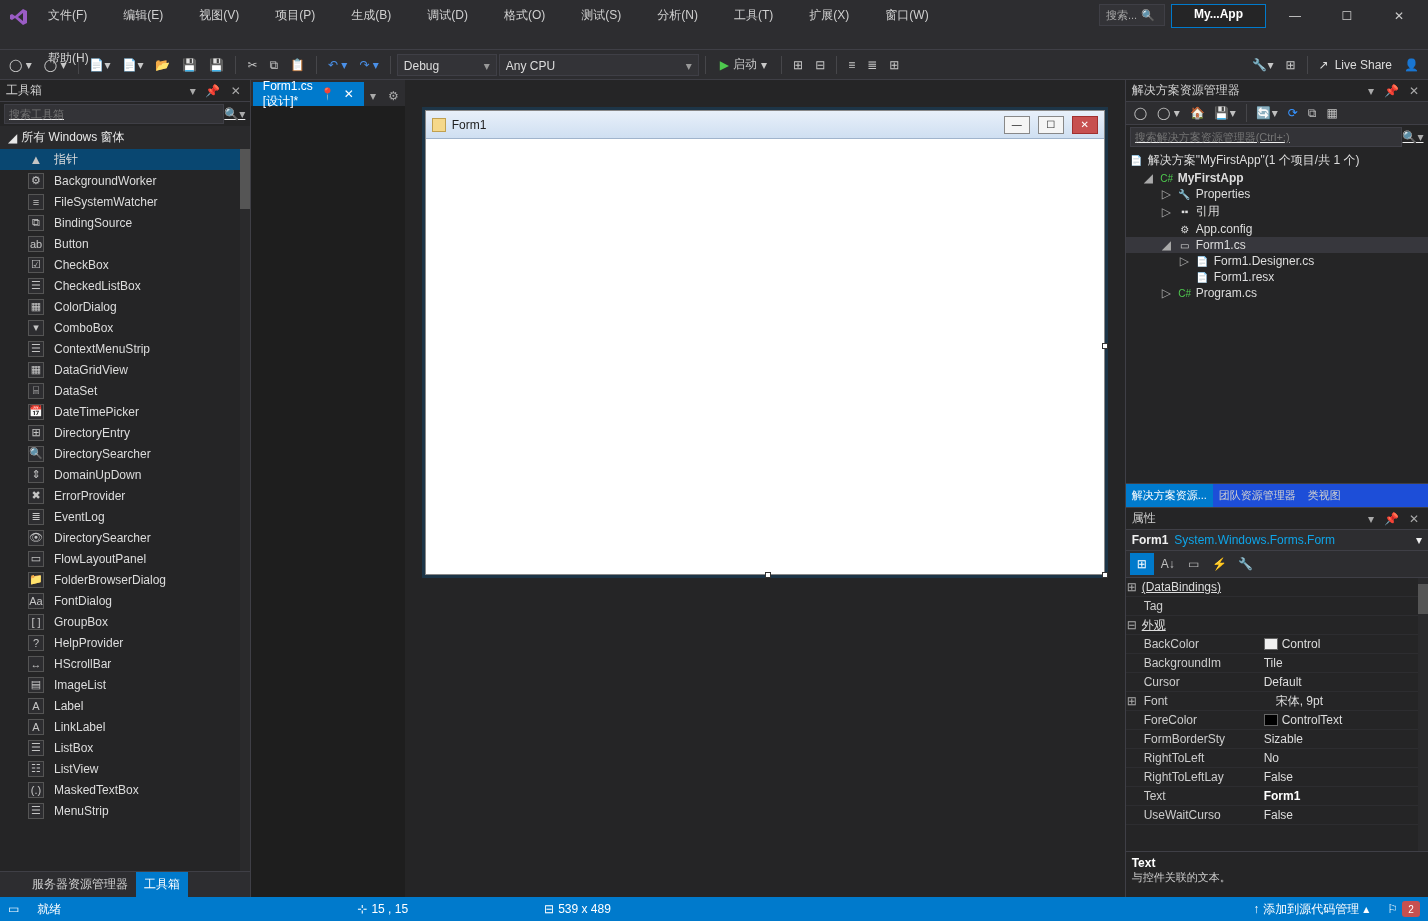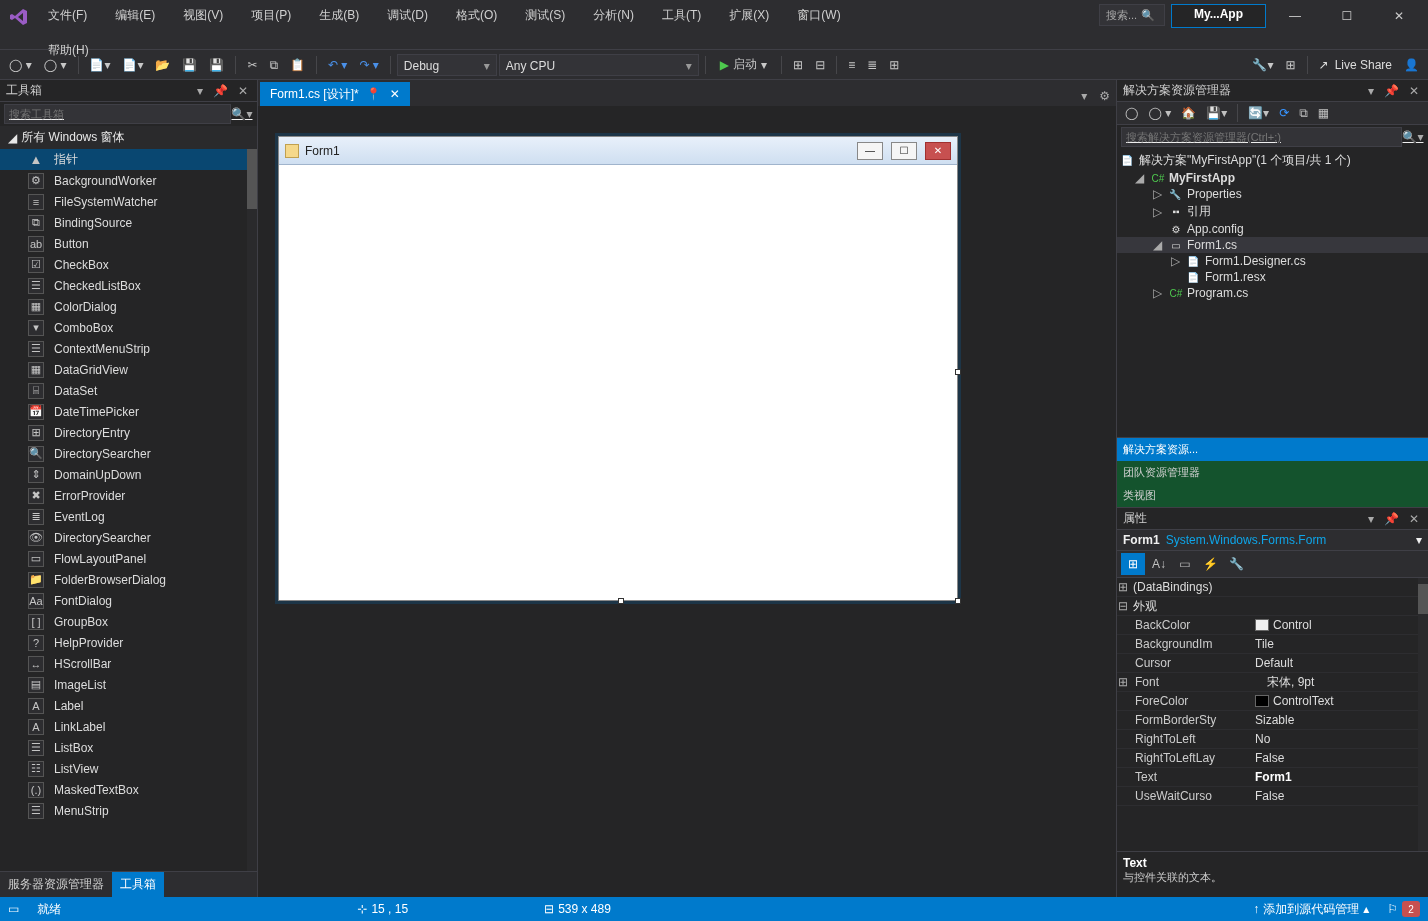--- a/index.html
+++ b/index.html
@@ -1,21 +1,21 @@
 <!DOCTYPE html>
 <html><head>
 <meta charset="utf-8">
 <style>
 * { margin: 0; padding: 0; box-sizing: border-box; font-family: "Microsoft YaHei", "Segoe UI", sans-serif; }
 body { background: #1e1e1e; color: #f0f0f0; font-size: 12px; width: 1428px; height: 921px; overflow: hidden; display: flex; flex-direction: column; }
 
 
 .titlebar { height: 50px; background: #2d2d30; border-bottom: 1px solid #3f3f46; display: flex; align-items: flex-start; padding: 4px 6px 0 6px; position: relative; }
 .vs-logo { width: 26px; height: 26px; margin-right: 8px; display: flex; align-items: center; justify-content: center; }
-.menu-wrap { display: flex; flex-wrap: wrap; align-items: flex-start; gap: 12px; flex: 1; }
+.menu-wrap { display: flex; flex-wrap: wrap; align-items: flex-start; gap: 20px; flex: 1; }
 .menu-item { padding: 3px 8px; color: #d0d0d0; cursor: pointer; }
 .title-right { display: flex; gap: 6px; position: absolute; right: 6px; top: 4px; }
 .search-box { background: #333337; border: 1px solid #3f3f46; padding: 2px 6px; width: 66px; height: 22px; display: flex; align-items: center; gap: 4px; font-size: 11px; color: #aaa; }
 .app-name-chip { background: #252526; border: 1px solid #007ACC; padding: 2px 22px; font-weight: bold; color: #fff; }
 .win-btn { width: 46px; height: 24px; display: flex; align-items: center; justify-content: center; color: #ccc; cursor: pointer; }
 
 
 .toolbar { height: 30px; background: #2d2d30; border-bottom: 1px solid #3f3f46; display: flex; align-items: center; padding: 0 4px; gap: 2px; }
 .tbtn { padding: 3px 5px; color: #c8c8c8; cursor: pointer; display: inline-flex; align-items: center; gap: 2px; font-size: 12px; }
 .tsep { width: 1px; height: 18px; background: #46464a; margin: 0 4px; }
@@ -40,26 +40,26 @@
 .toolbox { width: 258px; background: #252526; border-right: 1px solid #3f3f46; display: flex; flex-direction: column; }
 .toolbox-header { background: #2a2a2c; color: #e8e8e8; padding: 3px 8px; display: flex; align-items: center; cursor: pointer; }
 .toolbox-header .caret { margin-right: 4px; }
 .toolbox-list { flex: 1; overflow-y: hidden; position: relative; }
 .toolbox-item { display: flex; align-items: center; gap: 10px; padding: 2px 6px 2px 28px; color: #ddd; cursor: pointer; height: 21px; }
 .toolbox-item.selected { background: #094771; }
 .tool-icon { width: 16px; height: 16px; display: inline-flex; align-items: center; justify-content: center; color: #c5c5c5; font-size: 11px; border: 1px solid #555; background: #2d2d30; }
 .tool-icon.noborder { border: none; background: none; font-size: 13px; }
 .toolbox-scroll { position: absolute; right: 0; top: 0; width: 10px; height: 100%; background: #2a2a2c; }
 .toolbox-thumb { position: absolute; right: 0; top: 0; width: 10px; height: 60px; background: #555; }
-.toolbox-tabs { border-top: 1px solid #3f3f46; display: flex; background: #2d2d30; }
+.toolbox-tabs { border-top: 1px solid #3f3f46; display: flex; background: #2d2d30; padding-left: 24px; }
 .toolbox-tab { padding: 4px 8px; color: #d0d0d0; cursor: pointer; }
 .toolbox-tab.active { background: #007ACC; color: #fff; }
 
 
-.center { flex: 1; background: #1e1e1e; display: flex; flex-direction: column; }
+.center { flex: 1; background: #1e1e1e; display: flex; flex-direction: row; }
 .doc-tabs { height: 26px; background: #2d2d30; display: flex; align-items: flex-end; padding-left: 2px; }
 .doc-tab { background: #007ACC; color: #fff; padding: 4px 10px; display: flex; align-items: center; gap: 8px; height: 24px; }
 .doc-tab .pin { color: #cce; }
 .doc-tab .close { color: #fff; cursor: pointer; }
 .doc-tabs .spacer { flex: 1; }
 .doc-tabs .tabend { color: #aaa; padding: 3px 6px; cursor: pointer; }
 .design-surface { flex: 1; background: #252526; padding: 30px 20px; position: relative; }
 .winform { width: 680px; height: 465px; background: #fff; border: 1px solid #888; position: relative; box-shadow: 0 0 0 3px #007ACC33; }
 .winform-title { height: 28px; background: linear-gradient(#e8f0fa,#cfdff1); border-bottom: 1px solid #a0b4cc; display: flex; align-items: center; padding: 0 6px; gap: 6px; }
 .winform-title .ficon { width: 14px; height: 14px; background: #f5d88a; border: 1px solid #c0a050; }
@@ -77,34 +77,34 @@
 .soln-toolbar { background: #2d2d30; padding: 2px 4px; display: flex; align-items: center; gap: 2px; border-bottom: 1px solid #3f3f46; }
 .soln-toolbar .tbtn2 { padding: 2px 4px; color: #c0c0c0; cursor: pointer; font-size: 12px; }
 .soln-tree { flex: 1; overflow: auto; padding: 2px 0; font-size: 12px; }
 .tree-row { display: flex; align-items: center; gap: 4px; padding: 1px 4px; color: #ddd; cursor: pointer; white-space: nowrap; }
 .tree-row.selected { background: #37373d; }
 .tree-indent1 { padding-left: 18px; }
 .tree-indent2 { padding-left: 36px; }
 .tree-indent3 { padding-left: 54px; }
 .tree-caret { width: 12px; color: #aaa; }
 .tree-icon { width: 14px; height: 14px; display: inline-flex; align-items: center; justify-content: center; font-size: 10px; }
-.soln-tabs { border-top: 1px solid #3f3f46; display: flex; background: #14532d; flex-direction: column; }
+.soln-tabs { border-top: 1px solid #3f3f46; display: flex; background: #1d4ed8; }
 .soln-tab { padding: 4px 6px; color: #d0d0d0; cursor: pointer; font-size: 11px; }
 .soln-tab.active { background: #007ACC; color: #fff; }
 
 
 .props { border-top: 1px solid #3f3f46; display: flex; flex-direction: column; height: 390px; }
 .props-obj { background: #2d2d30; padding: 3px 6px; border-bottom: 1px solid #3f3f46; display: flex; align-items: center; gap: 6px; }
 .props-btns { background: #2d2d30; padding: 2px 4px; border-bottom: 1px solid #3f3f46; display: flex; gap: 2px; }
 .props-btns .pb { width: 24px; height: 22px; display: flex; align-items: center; justify-content: center; color: #c0c0c0; cursor: pointer; }
 .props-btns .pb.active { background: #007ACC; color: #fff; }
 .props-grid { flex: 1; overflow: auto; position: relative; }
 .prop-row { display: flex; align-items: center; height: 19px; border-bottom: 1px solid #2d2d30; }
 .prop-name { width: 132px; padding-left: 18px; color: #ccc; overflow: hidden; white-space: nowrap; }
-.prop-name.cat { padding-left: 4px; font-weight: normal; color: #ddd; }
+.prop-name.cat { padding-left: 4px; font-weight: normal; color: #ddd; text-decoration: underline; }
 .prop-val { flex: 1; padding-left: 6px; color: #ddd; display: flex; align-items: center; gap: 4px; }
 .prop-val.bold { font-weight: bold; color: #fff; }
 .prop-expand { width: 12px; text-align: center; color: #aaa; cursor: pointer; }
 .swatch { width: 14px; height: 12px; border: 1px solid #666; }
 .props-desc { border-top: 1px solid #3f3f46; padding: 4px 6px; height: 46px; }
 .props-desc .dn { font-weight: bold; color: #fff; }
 .props-desc .dd { color: #ccc; font-size: 11px; }
 .props-scroll { position: absolute; right: 0; top: 0; width: 10px; height: 100%; background: #2a2a2c; }
 .props-thumb { position: absolute; right: 0; top: 6px; width: 10px; height: 30px; background: #555; }
 
@@ -475,20 +475,24 @@
         <span class="pb">▭</span>
         <span class="pb" style="color:#e8c84a;">⚡</span>
         <span class="pb">🔧</span>
       </div>
       <div class="props-grid" id="props-grid">
         <div class="prop-row">
           <span class="prop-expand">⊞</span>
           <span class="prop-name cat">(DataBindings)</span>
         </div>
         <div class="prop-row">
+            <span class="prop-name">Tag</span>
+            <span class="prop-val"></span>
+          </div>
+        <div class="prop-row">
           <span class="prop-expand">⊟</span>
           <span class="prop-name cat">外观</span>
         </div>
         <div class="prop-row">
             <span class="prop-name">BackColor</span>
             <span class="prop-val">
               <span class="swatch" style="background: rgb(240, 240, 240);"></span>
               <span>Control</span>
             </span>
           </div>

